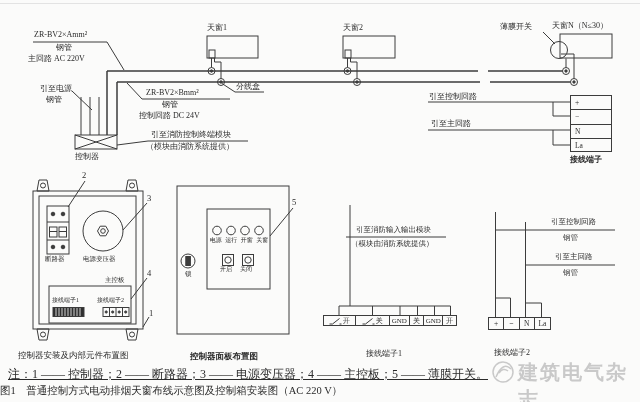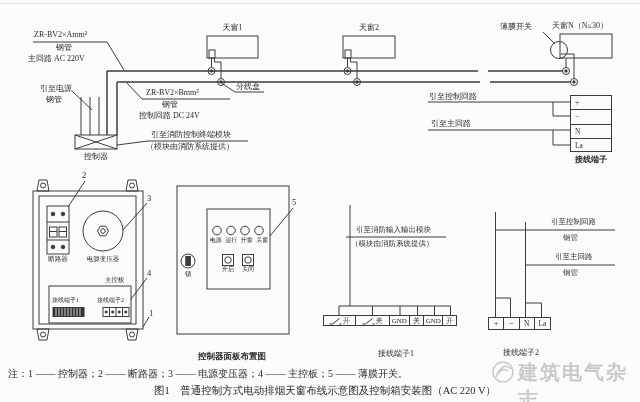--- a/index.html
+++ b/index.html
@@ -1,22 +1,22 @@
 <!DOCTYPE html>
 <html><head>
 <meta charset="utf-8">
 <style>
   html,body{margin:0;padding:0;background:#fff;}
   #stage{position:relative;width:640px;height:402px;background:#fbfbfa;overflow:hidden;
          font-family:"Liberation Serif",serif;color:#2b2b2b;}
   #wires{position:absolute;left:0;top:0;}
   .lbl{position:absolute;white-space:nowrap;font-size:8px;line-height:1.15;}
   .fs6{font-size:6px;} .fs65{font-size:6.5px;} .fs75{font-size:7.5px;}
-  .fs85{font-size:8.5px;} .fs9{font-size:10px;} .fs10{font-size:10.5px;}
-  .ctr{text-align:center;}
+  .fs85{font-size:8.5px;} .fs9{font-size:12px;text-decoration:underline;} .fs10{font-size:10.5px;}
+  .ctr{text-align:left;}
   .cellrow{position:absolute;display:flex;box-sizing:border-box;border:1px solid #3c3c3c;background:transparent;}
   .cellrow>div{box-sizing:border-box;border-right:1px solid #3c3c3c;display:flex;align-items:center;justify-content:center;gap:1px;font-size:7px;}
   .cellrow>div:last-child{border-right:none;}
   .vterm{position:absolute;box-sizing:border-box;border:1px solid #3c3c3c;}
   .vterm>div{box-sizing:border-box;border-bottom:1px solid #3c3c3c;padding-left:4px;font-size:7.5px;display:flex;align-items:center;}
   .vterm>div:last-child{border-bottom:none;}
   .wm{position:absolute;left:518px;top:359px;font-size:20px;letter-spacing:2px;color:#c9c9c9;font-weight:bold;}
   .swicon{display:inline-block;width:13px;height:8px;}
 </style>
 </head>
@@ -187,20 +187,21 @@
 
   <div class="lbl fs65 ctr" style="left:45px;top:255px;width:26px;">断路器</div>
   <div class="lbl fs65 ctr" style="left:83px;top:255px;width:40px;">电源变压器</div>
   <div class="lbl fs65" style="left:105px;top:276px;">主控板</div>
   <div class="lbl fs6" style="left:52px;top:297px;">接线端子1</div>
   <div class="lbl fs6" style="left:97px;top:297px;">接线端子2</div>
   <div class="lbl fs85" style="left:82px;top:171px;">2</div>
   <div class="lbl fs85" style="left:147px;top:194px;">3</div>
   <div class="lbl fs85" style="left:147px;top:269px;">4</div>
   <div class="lbl fs85" style="left:149px;top:309px;">1</div>
+  <div class="lbl fs85 ctr" style="left:18px;top:351px;width:112px;">控制器安装及内部元件布置图</div>
 
   <div class="lbl" style="left:208px;top:237px;width:62px;display:flex;">
     <span class="fs6" style="flex:1;text-align:center;">电源</span>
     <span class="fs6" style="flex:1;text-align:center;">运行</span>
     <span class="fs6" style="flex:1;text-align:center;">开窗</span>
     <span class="fs6" style="flex:1;text-align:center;">关窗</span>
   </div>
   <div class="lbl fs6 ctr" style="left:220px;top:266px;width:16px;">开启</div>
   <div class="lbl fs6 ctr" style="left:240px;top:266px;width:16px;">关闭</div>
   <div class="lbl fs65" style="left:185px;top:270px;">锁</div>

